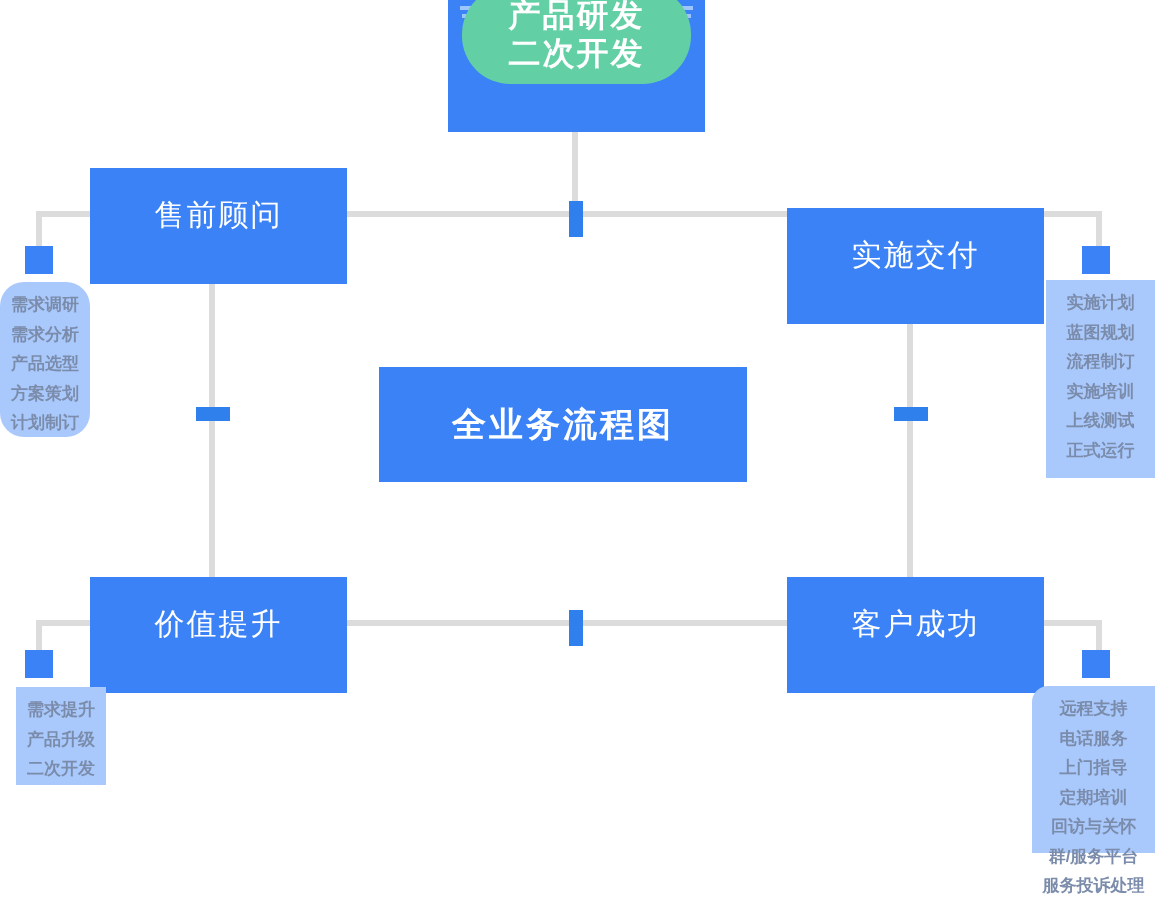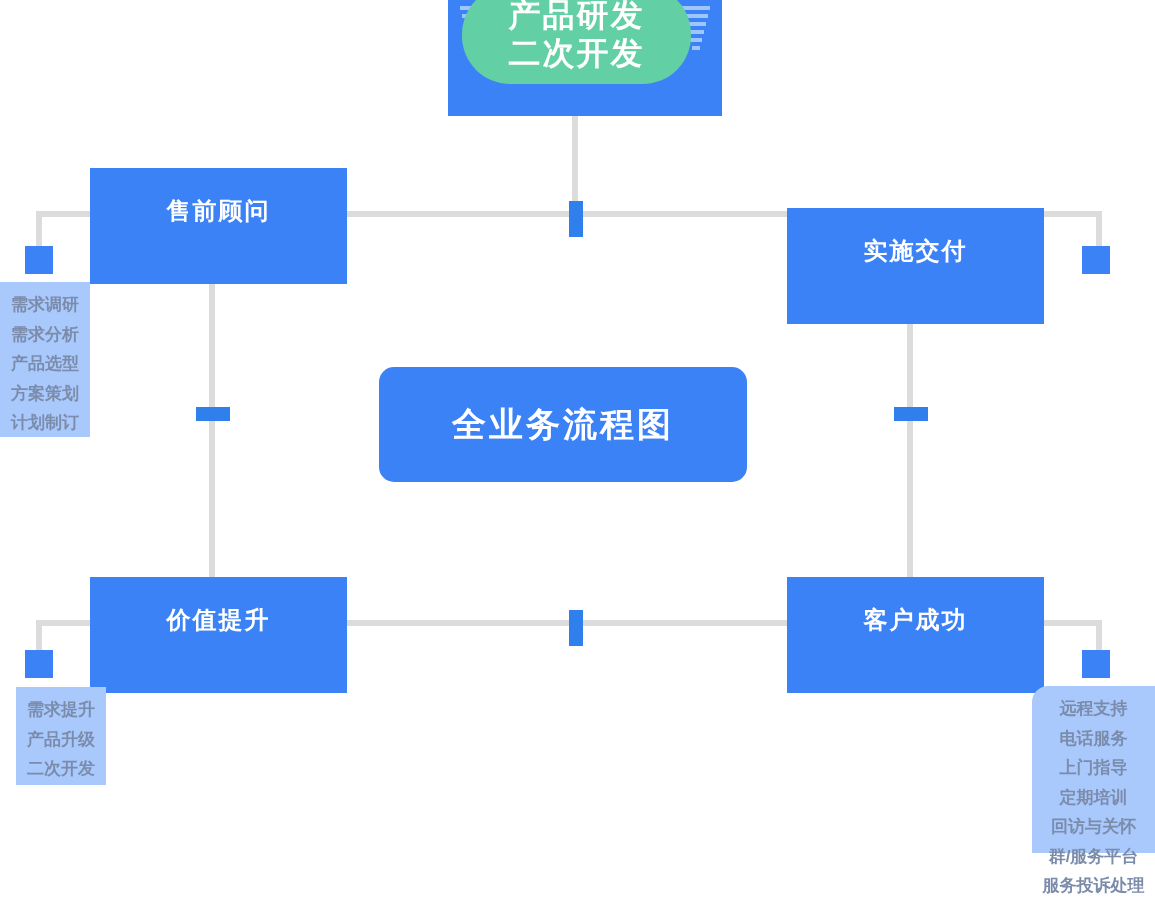--- a/index.html
+++ b/index.html
@@ -15,38 +15,38 @@
   .line-v{position:absolute;background:#dcdcdc;width:6px;}
 
   
   .marker-v{position:absolute;background:#2f80ed;width:14px;height:36px;}
   .marker-h{position:absolute;background:#2f80ed;width:34px;height:14px;}
   .marker-sq{position:absolute;background:#3b82f6;width:28px;height:28px;}
 
   
   .node{
     position:absolute;background:#3b82f6;
-    color:#ffffff;font-weight:bold;font-size:24px;
+    color:#ffffff;font-weight:normal;font-size:30px;
     letter-spacing:2px;text-align:center;
     display:flex;align-items:flex-start;justify-content:center;
     box-sizing:border-box;
   }
   .node .node-label{display:block;width:100%;}
 
   
   #center-title{
     position:absolute;left:379px;top:367px;width:368px;height:115px;
     background:#3b82f6;color:#fff;font-size:34px;font-weight:bold;
-    letter-spacing:3px;display:flex;align-items:center;justify-content:center;border-radius:15px;
+    letter-spacing:3px;display:flex;align-items:center;justify-content:center;
   }
 
   
   #top-node{
-    position:absolute;left:448px;top:0px;width:257px;height:116px;
-    background:#3b82f6;overflow:hidden;padding-left:17px;
+    position:absolute;left:448px;top:0px;width:257px;height:132px;
+    background:#3b82f6;overflow:hidden;
   }
   #top-node .hatch{position:absolute;top:0;height:60px;width:60px;overflow:hidden;}
   #top-node .hatch span{
     position:absolute;height:4px;background:#9ec6fb;display:block;
   }
   #top-node .hatch.left{left:10px;}
   #top-node .hatch.right{right:10px;}
   #capsule{
     position:absolute;left:14px;top:-14px;width:229px;height:98px;
     background:#62cfa5;border-radius:48px;
@@ -135,28 +135,36 @@
   </div>
 
   <div class="node" style="left:787px;top:577px;width:257px;height:116px;padding-top:27px;text-align:center;">
     <span class="node-label">客户成功</span>
   </div>
 
   <div id="center-title">
     <span>全业务流程图</span>
   </div>
 
-  <div class="panel" style="left:0px;top:282px;width:90px;height:155px;">
+  <div class="panel" style="left:0px;top:282px;width:90px;height:155px;border-radius:24px;">
     <div>需求调研</div>
     <div>需求分析</div>
     <div>产品选型</div>
     <div>方案策划</div>
     <div>计划制订</div>
   </div>
 
+  <div class="panel" style="left:1046px;top:280px;width:109px;height:198px;">
+    <div>实施计划</div>
+    <div>蓝图规划</div>
+    <div>流程制订</div>
+    <div>实施培训</div>
+    <div>上线测试</div>
+    <div>正式运行</div>
+  </div>
 
   <div class="panel" style="left:16px;top:687px;width:90px;height:98px;">
     <div>需求提升</div>
     <div>产品升级</div>
     <div>二次开发</div>
   </div>
 
   <div class="panel" style="left:1032px;top:686px;width:123px;height:167px;border-top-left-radius:16px;">
     <div>远程支持</div>
     <div>电话服务</div>

